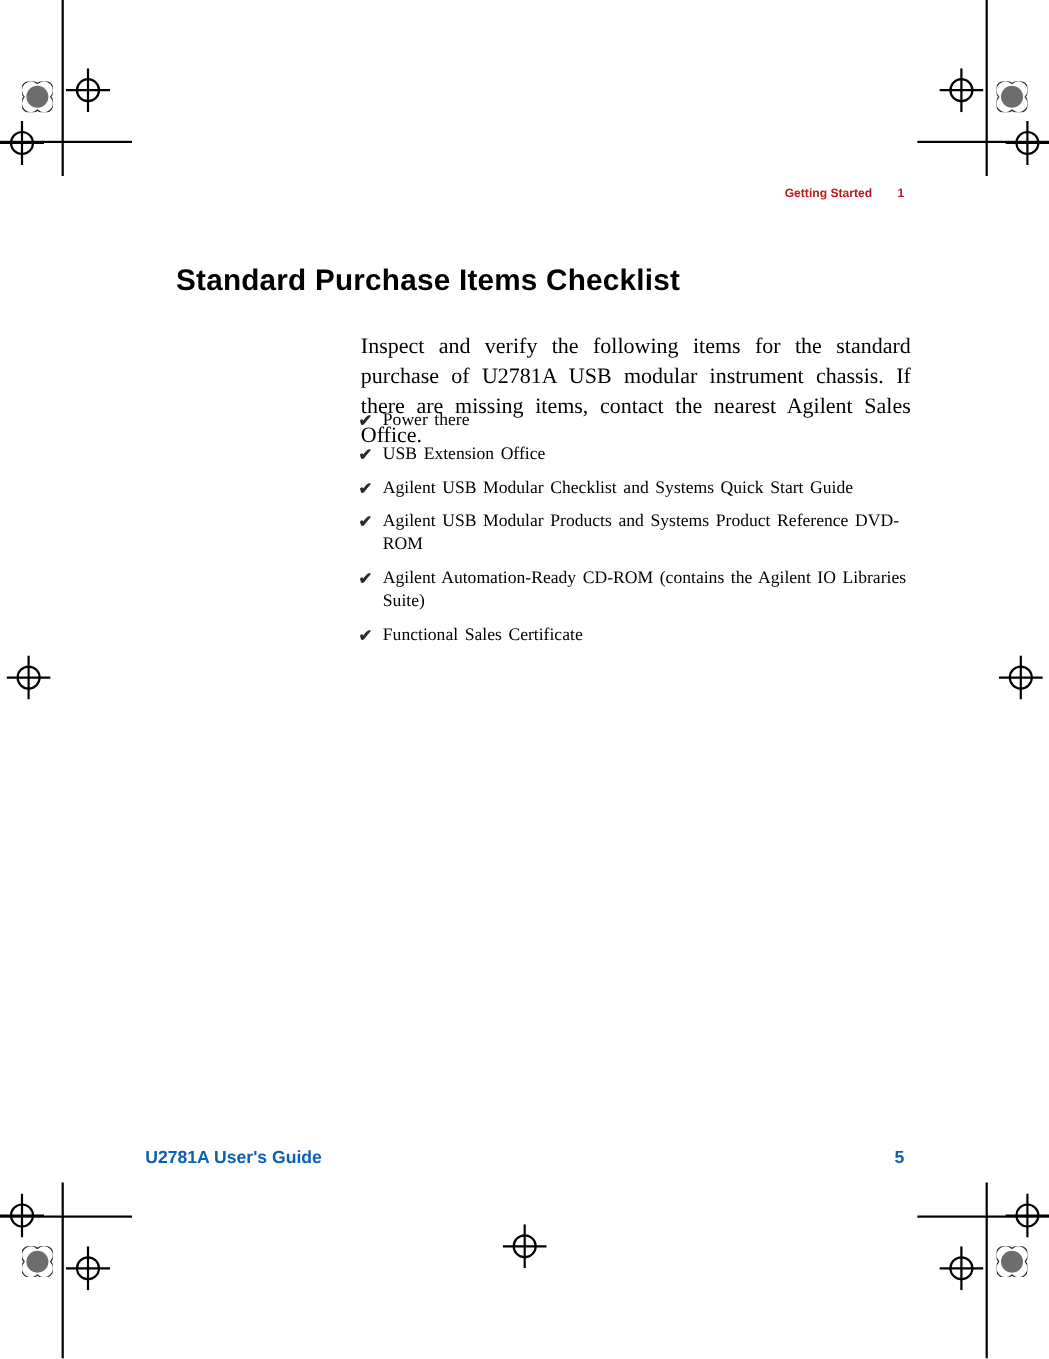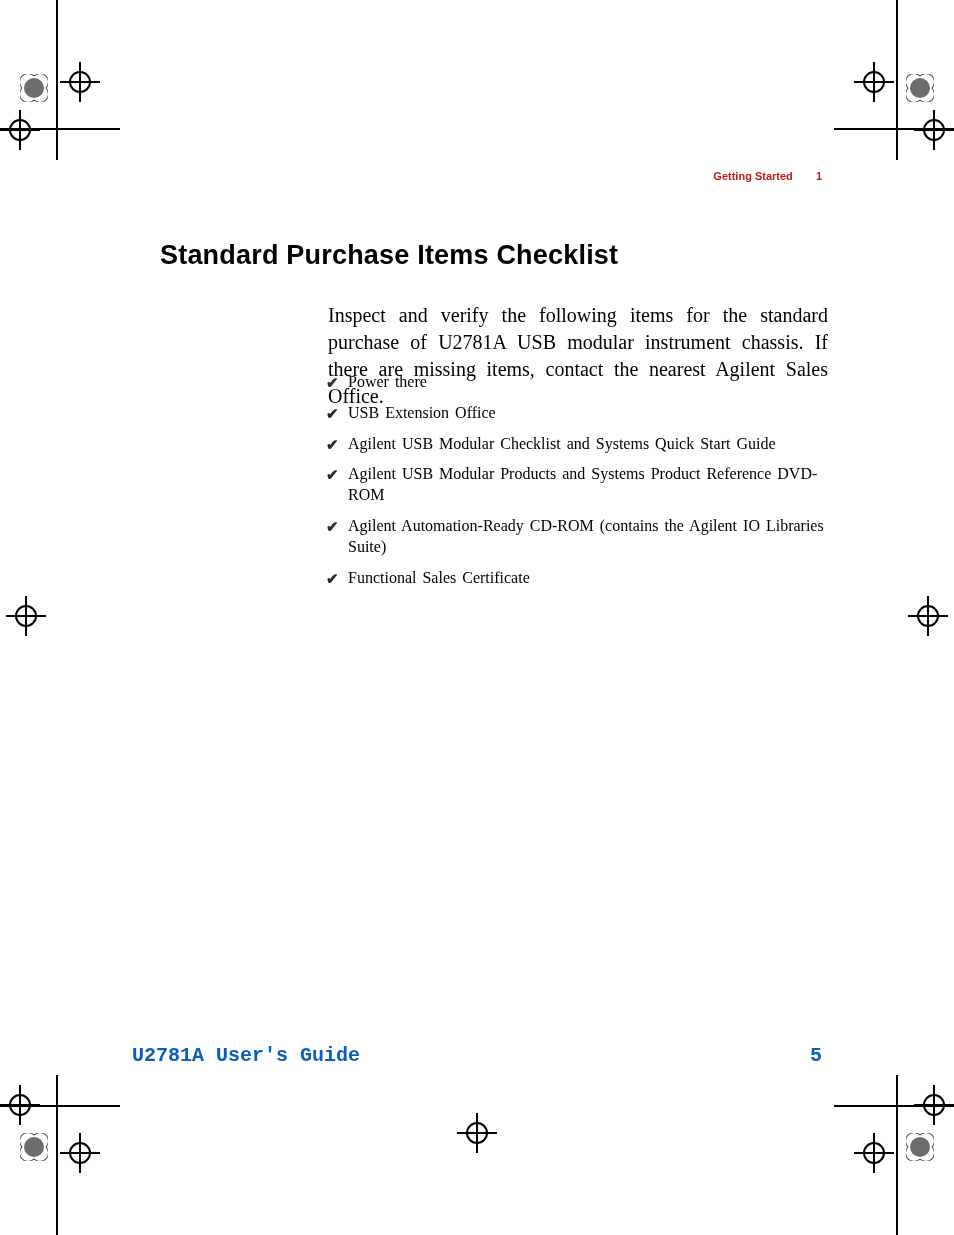--- a/index.html
+++ b/index.html
@@ -70,23 +70,23 @@
     font-weight: 700;
     color: #2a2a2a;
     font-size: 15px;
   }
 
   .footer {
     position: absolute;
     left: 132px;
     top: 1044px;
     width: 690px;
-    font-family: Liberation Mono, monospace;
-    font-weight: 700;
-    font-size: 20px;
+    font-family: Liberation Sans, sans-serif;
+    font-weight: 700;
+    font-size: 16px;
     color: #0b5fb5;
   }
   .footer .folio { float: right; }
 
   
   .reg { position: absolute; pointer-events: none; }
   .reg svg { display: block; }
   .spiro { position: absolute; width: 28px; height: 28px; }
   .spiro circle.base { fill: #6d6d6d; }
   .spiro .petals path { stroke: #2a2a2a; stroke-width: 1; fill: none; }

